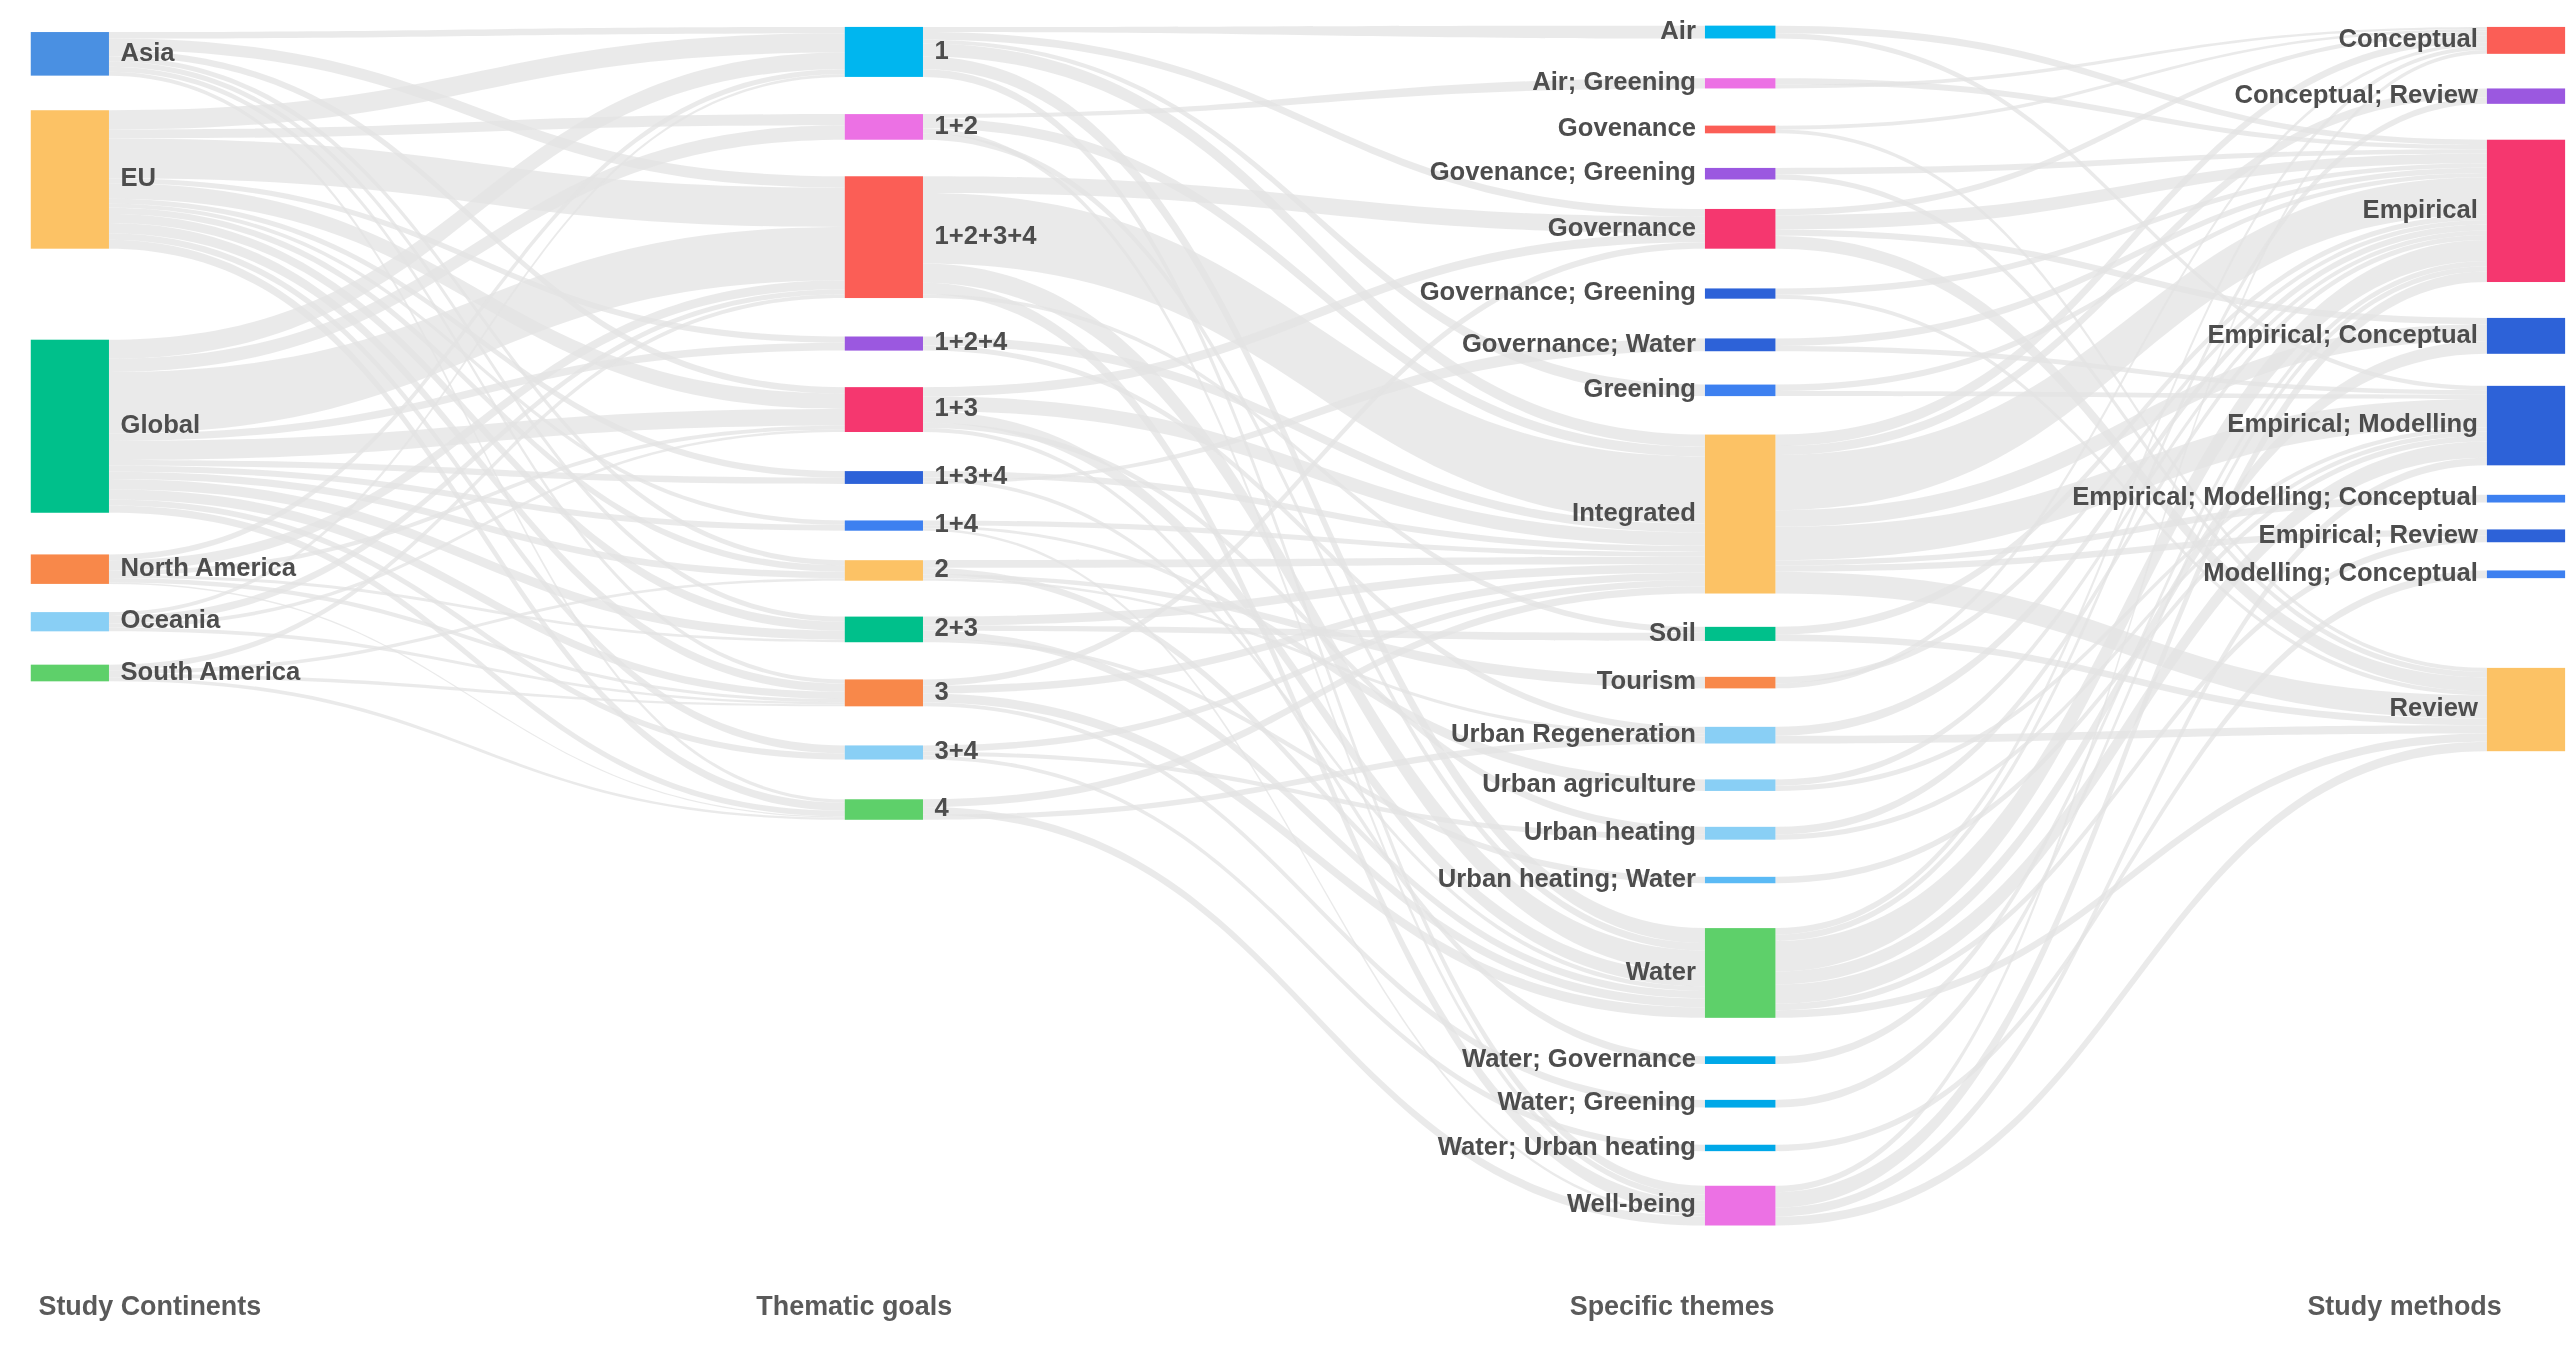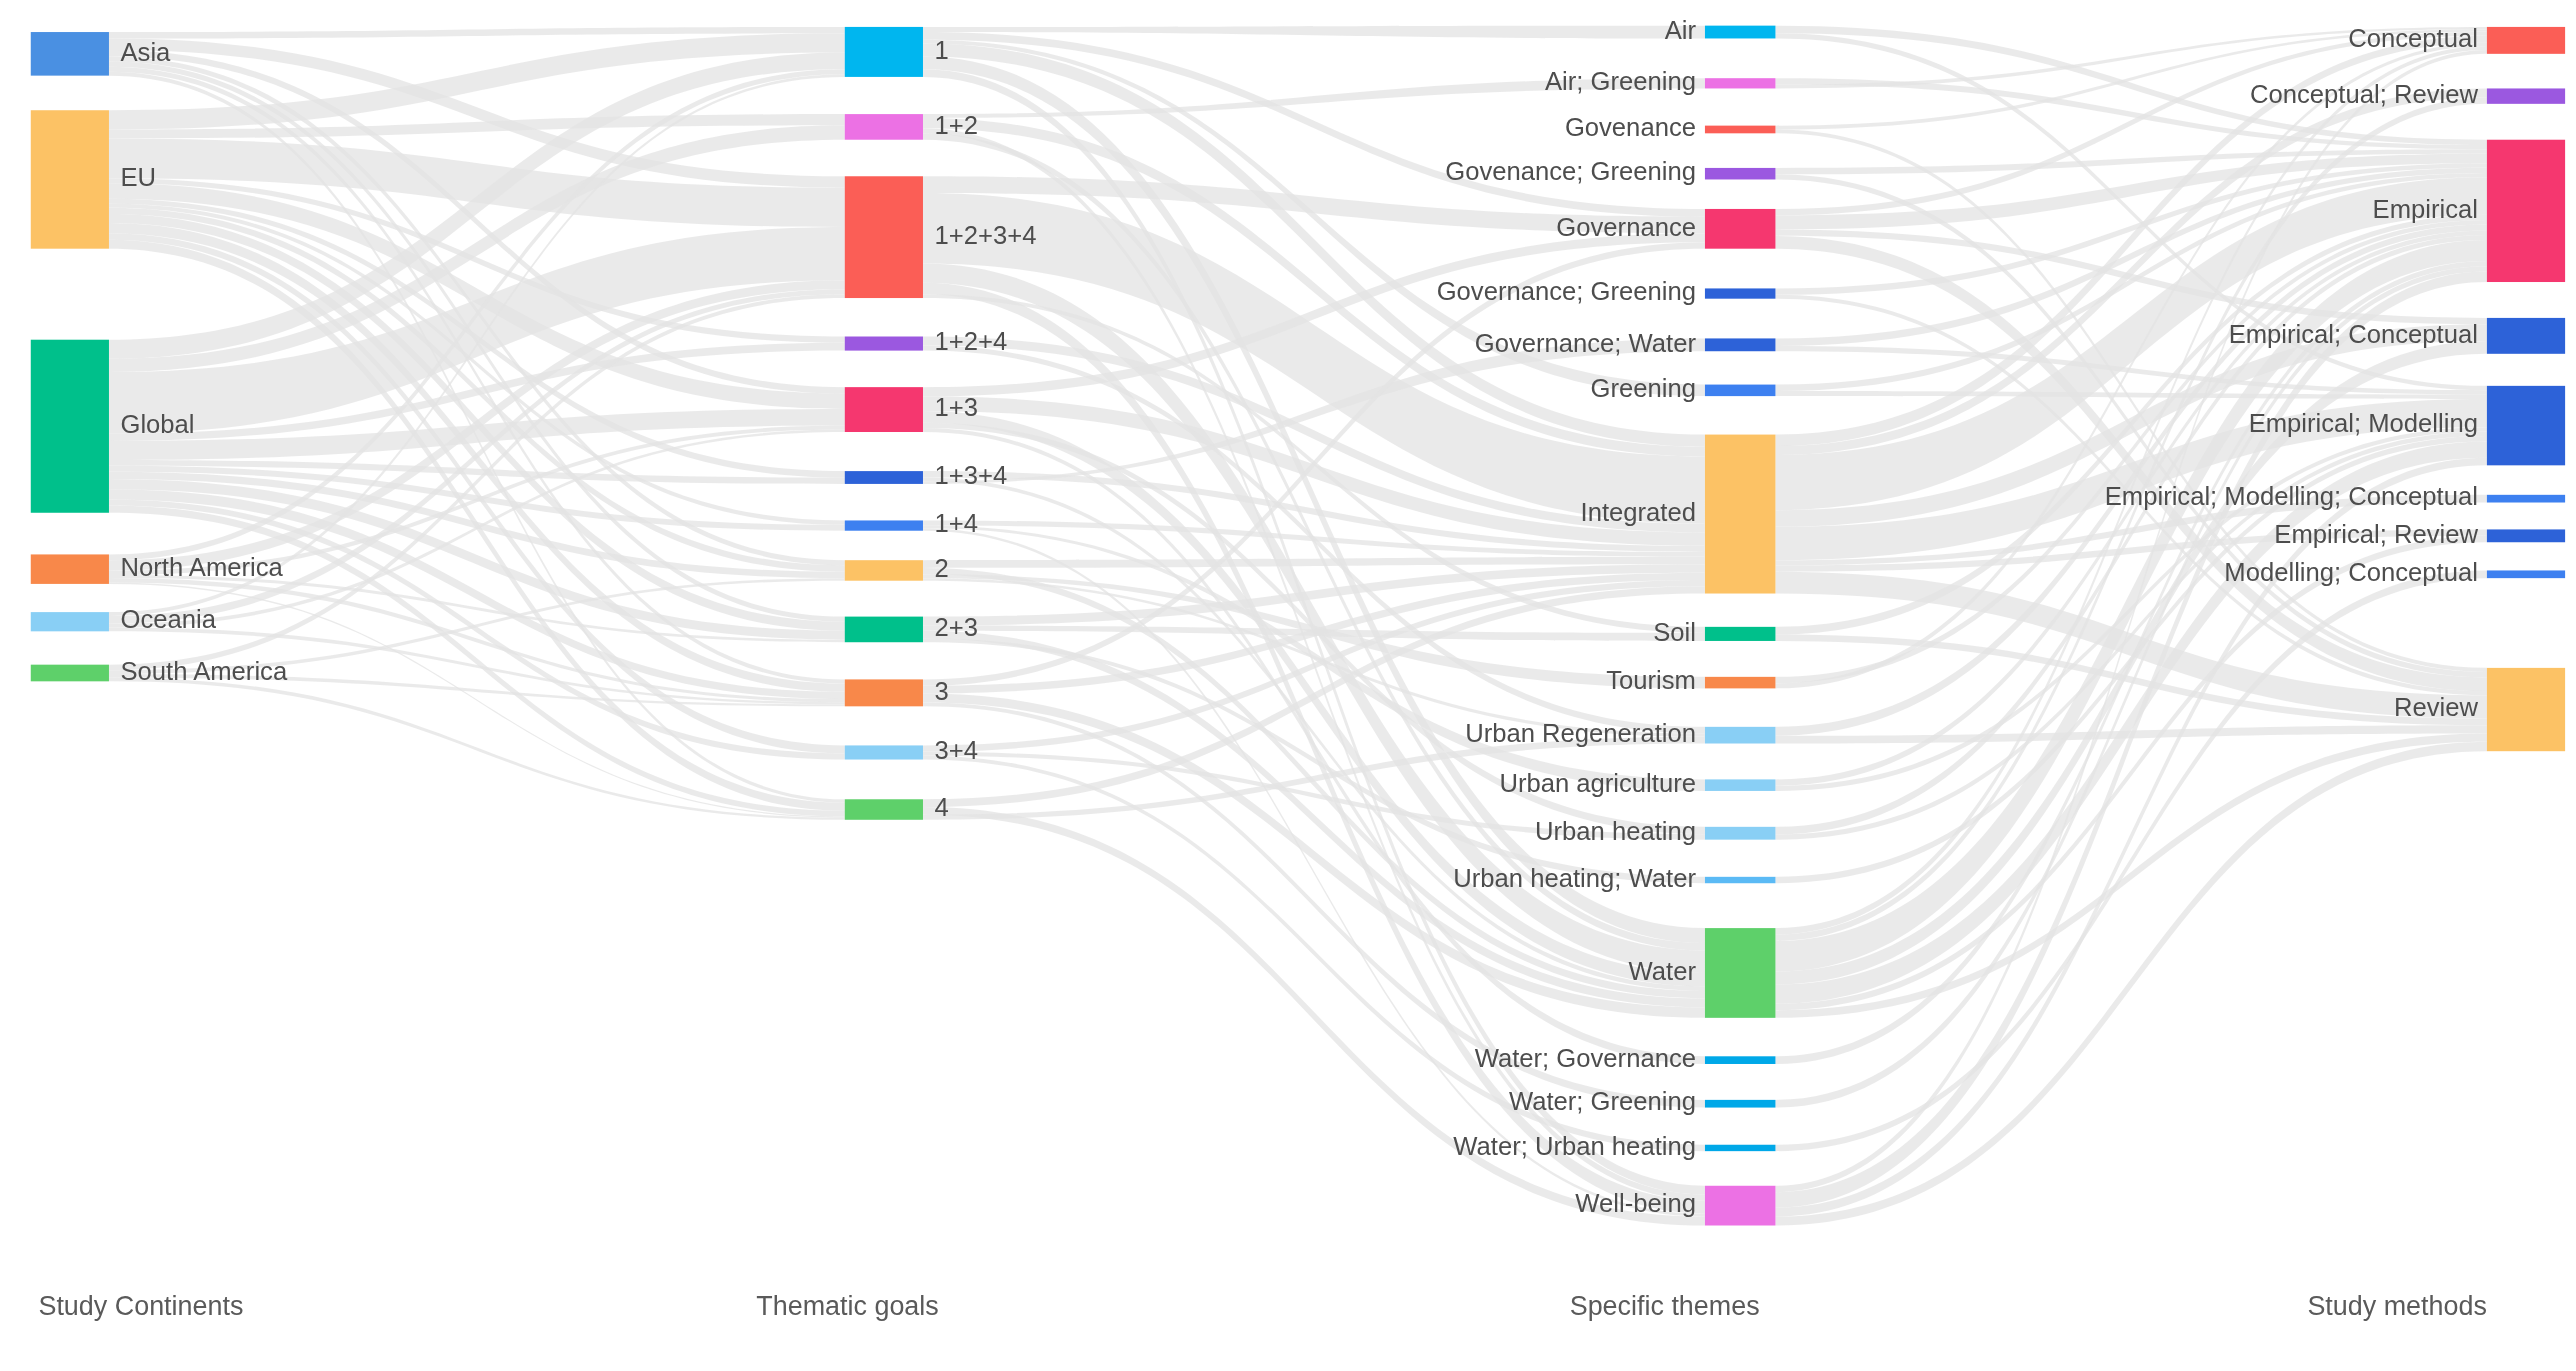--- a/index.html
+++ b/index.html
@@ -11,20 +11,21 @@
     width: 2576px;
     height: 1371px;
     font-family: "Liberation Sans", sans-serif;
     overflow: hidden;
   }
   #sankey-root {
     position: relative;
     width: 2576px;
     height: 1371px;
     background: #ffffff;
+    font-weight: bold;
   }
   svg#sankey-svg {
     position: absolute;
     top: 0;
     left: 0;
     width: 2576px;
     height: 1371px;
     display: block;
   }
   .node-rect { stroke: none; }

